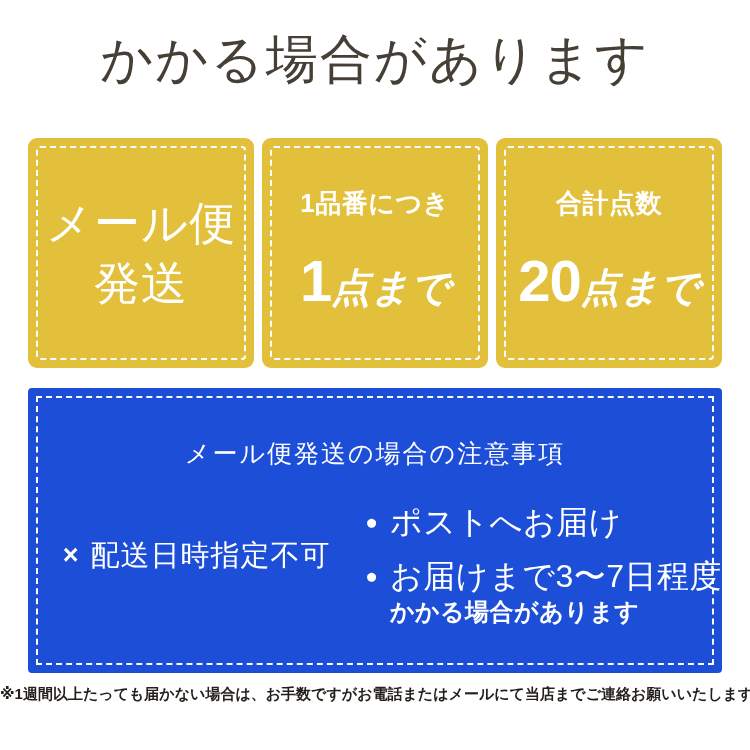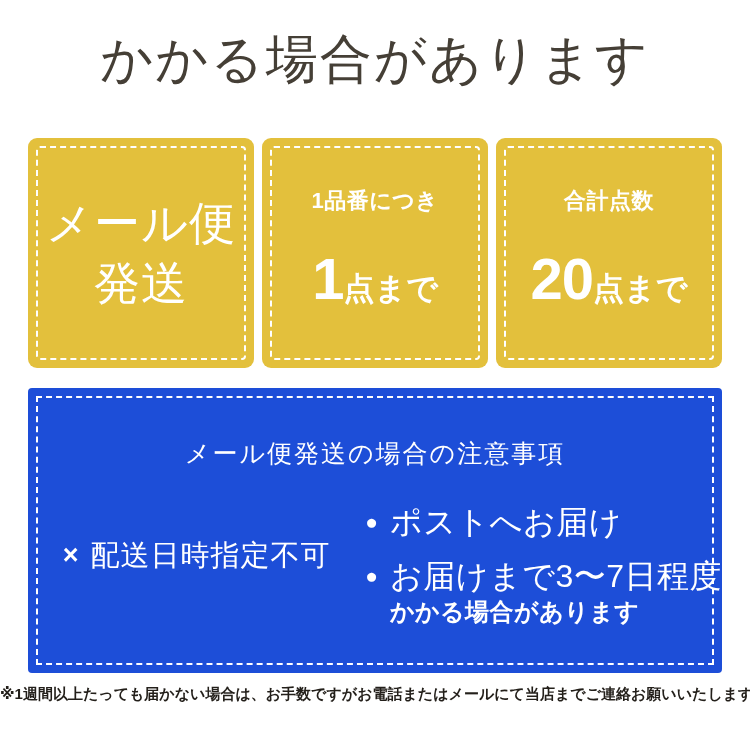--- a/index.html
+++ b/index.html
@@ -84,45 +84,46 @@
   .card-big-line {
     font-size: 46px;
     line-height: 60px;
     font-weight: 400;
     letter-spacing: 1px;
     white-space: nowrap;
   }
 
   
   .card-caption {
-    font-size: 22px;
+    font-size: 26px;
     line-height: 26px;
     font-weight: 700;
     letter-spacing: 0.5px;
     white-space: nowrap;
     margin-top: 0;
   }
   .card-value {
     margin-top: 36px;
     display: flex;
     align-items: baseline;
     justify-content: center;
     white-space: nowrap;
   }
   .card-num {
     font-size: 58px;
     line-height: 58px;
     font-weight: 700;
     letter-spacing: -1px;
   }
   .card-unit {
-    font-size: 31px;
+    font-size: 39px;
     line-height: 58px;
     font-weight: 700;
     letter-spacing: 0px;
+    font-style: italic;
   }
 
   
   .notice-panel {
     position: absolute;
     left: 28px;
     top: 388px;
     width: 694px;
     height: 285px;
     background: #1d4ed8;

